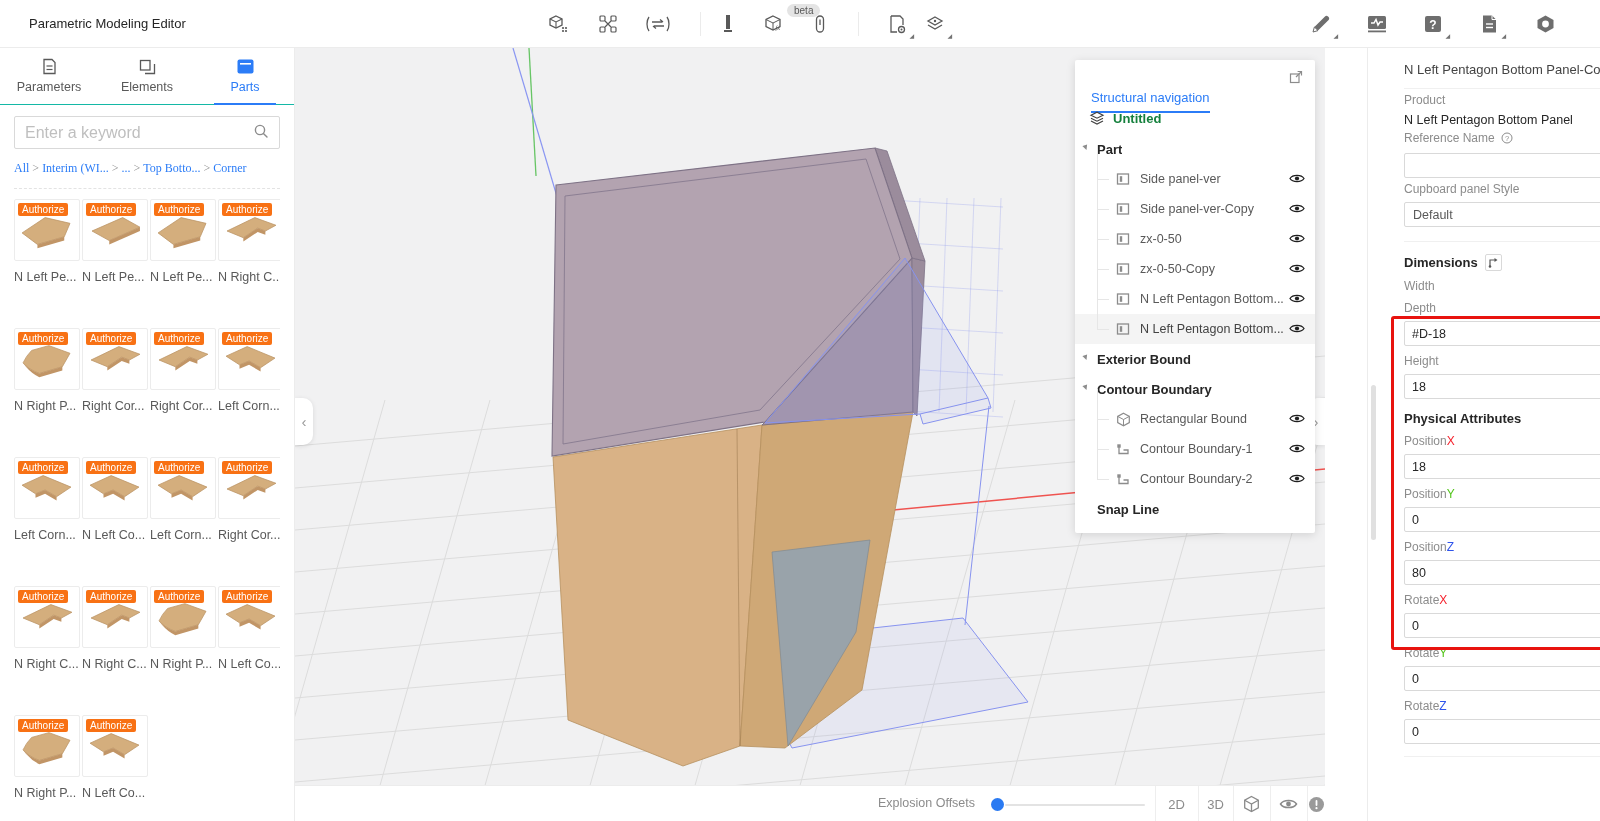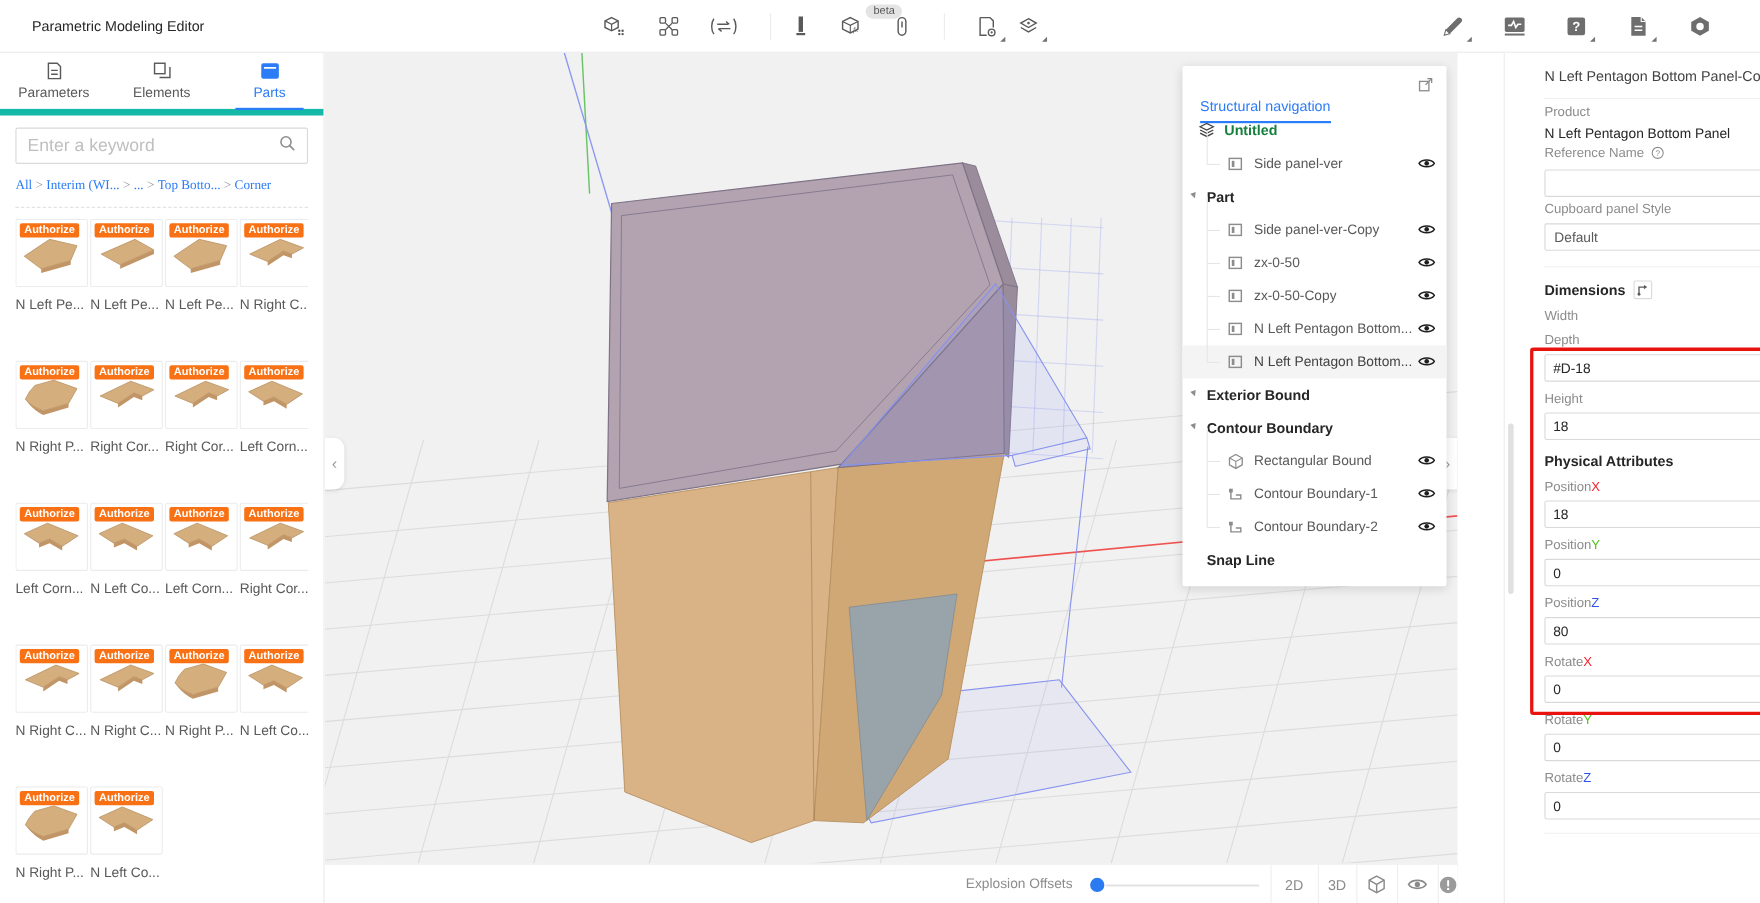--- a/index.html
+++ b/index.html
@@ -18,21 +18,21 @@
   .dd-caret { position:absolute; right:-4px; bottom:-2px; font-size:6px; color:#737373; line-height:1; }
   .tb-divider { position:absolute; top:12px; width:1px; height:24px; background:#ebebeb; }
   .beta-pill { position:absolute; left:787px; top:4px; background:#e4e4e4; color:#595959;
     font-size:10px; padding:1px 7px; border-radius:8px; z-index:2; }
   #tb-g1 { left:545px; gap:24px; } #tb-g2 { left:715px; gap:20px; }
   #tb-g3 { left:884px; gap:12px; } #tb-right { left:1308px; gap:30px; }
 
   
   .sidebar { position:absolute; left:0; top:48px; width:295px; height:773px; background:#fff;
     border-right:1px solid #ececec; z-index:20; }
-  .tabs { display:flex; height:57px; border-bottom:6px solid #14b8a6; position:relative; }
+  .tabs { display:flex; height:57px; border-bottom:1px solid #14b8a6; position:relative; }
   .tab { flex:1; display:flex; flex-direction:column; align-items:center; justify-content:center;
     gap:5px; font-size:12.5px; color:#595959; cursor:pointer; position:relative; }
   .tab .ticon { height:16px; display:flex; align-items:center; }
   .tab.active { color:#2b7cf7; }
   .tab.active::after { content:""; position:absolute; left:18px; right:18px; bottom:-1px;
     height:2px; background:#2b7cf7; }
   .search-wrap { margin:11px 14px 0 14px; height:33px; border:1px solid #d9d9d9; border-radius:2px;
     display:flex; align-items:center; padding:0 10px; }
   .search-wrap input { flex:1; border:none; outline:none; font-size:16px; color:#262626;
     font-family:inherit; }
@@ -40,21 +40,21 @@
   .breadcrumb { margin:12px 14px 0 14px; font-size:12px; white-space:nowrap; overflow:hidden;font-family:Liberation Serif, serif; }
   .crumb { color:#2b7cf7; cursor:pointer; }
   .crumb-sep { color:#8c8c8c; margin:0 3px; }
   .parts-grid { margin:12px 14px 0 14px; border-top:1px dashed #e3e3e3; padding-top:10px;
     display:grid; grid-template-columns:repeat(4,66px); column-gap:2px; row-gap:16px;
     height:640px; overflow:hidden; }
   .part-card { width:66px; }
   .part-thumb { position:relative; width:66px; height:62px; background:#fff;
     border:1px solid #ececec; border-radius:2px; cursor:pointer; }
   .part-badge { position:absolute; top:3px; left:3px; background:#f87114; color:#fff;
-    font-size:10px; font-weight:bold; padding:1px 4px; border-radius:2px; z-index:2; }
+    font-size:10px; font-weight:normal; padding:1px 4px; border-radius:2px; z-index:2; }
   .part-thumb svg { position:absolute; left:1px; top:8px; }
   .part-name { margin-top:9px; font-size:12.5px; color:#595959; white-space:nowrap;
     overflow:hidden; width:66px; }
 
   
   .viewport { position:absolute; left:295px; top:48px; width:1030px; height:773px;
     background:#f1f1f2; overflow:hidden; }
   .scene { position:absolute; inset:0; }
   .vp-bottombar { position:absolute; left:0; bottom:0; width:1030px; height:36px; background:#fff;
     border-top:1px solid #ececec; z-index:8; }
@@ -579,40 +579,40 @@
               <svg width="16" height="16" viewBox="0 0 16 16">
                 <path d="M2,5.2 L8,2.2 L14,5.2 L8,8.2 Z" fill="none" stroke="#434343" stroke-width="1.2"></path>
                 <path d="M2,8.2 L8,11.2 L14,8.2" fill="none" stroke="#434343" stroke-width="1.2"></path>
                 <path d="M2,11 L8,14 L14,11" fill="none" stroke="#434343" stroke-width="1.2"></path>
               </svg>
             </span>
             <span class="tree-label">Untitled</span>
 
           </div>
 
+          <div class="tree-row group caret">
+
+            <span class="tree-label">Part</span>
+
+          </div>
+
           <div class="tree-row item">
             <span class="node-icon">
               <svg width="14" height="14" viewBox="0 0 14 14">
                 <rect x="1.5" y="2" width="11" height="10" fill="none" stroke="#8c8c8c" stroke-width="1.3"></rect>
                 <rect x="3.8" y="4.2" width="2.4" height="5.6" fill="#8c8c8c"></rect>
               </svg>
             </span>
             <span class="tree-label">Side panel-ver</span>
             <span class="eye">
               <svg width="16" height="13" viewBox="0 0 16 13">
                 <path d="M1,6.5 C3.6,2.4 12.4,2.4 15,6.5 C12.4,10.6 3.6,10.6 1,6.5 Z" fill="none" stroke="#1f1f1f" stroke-width="1.3"></path>
                 <circle cx="8" cy="6.5" r="2.1" fill="#1f1f1f"></circle>
               </svg>
             </span>
-          </div>
-
-          <div class="tree-row group caret">
-
-            <span class="tree-label">Part</span>
-
           </div>
 
           <div class="tree-row item">
             <span class="node-icon">
               <svg width="14" height="14" viewBox="0 0 14 14">
                 <rect x="1.5" y="2" width="11" height="10" fill="none" stroke="#8c8c8c" stroke-width="1.3"></rect>
                 <rect x="3.8" y="4.2" width="2.4" height="5.6" fill="#8c8c8c"></rect>
               </svg>
             </span>
             <span class="tree-label">Side panel-ver-Copy</span>

